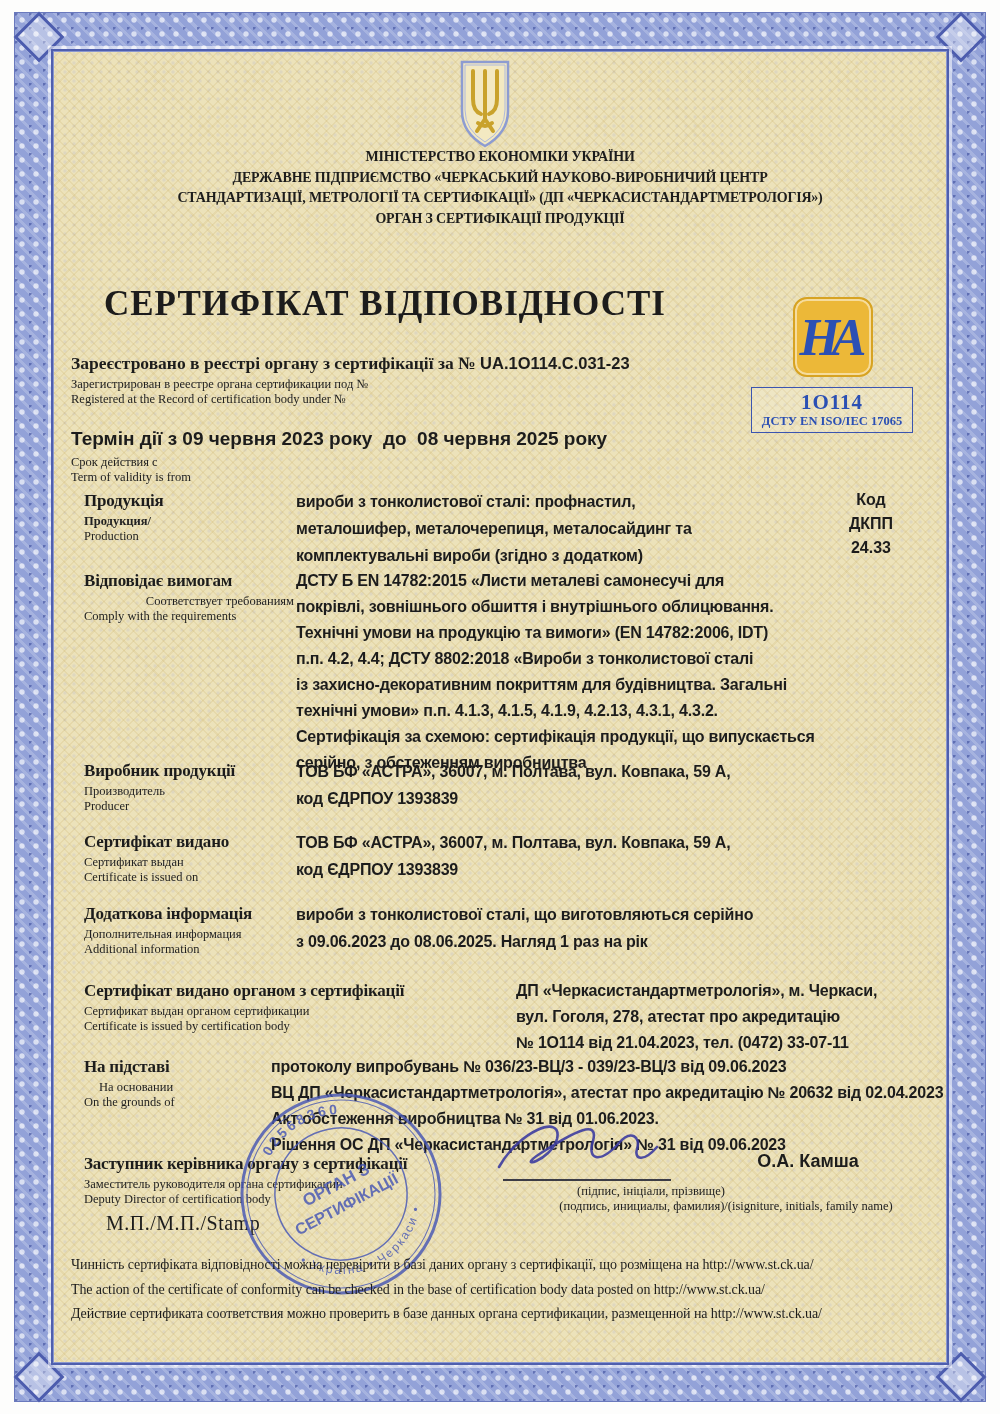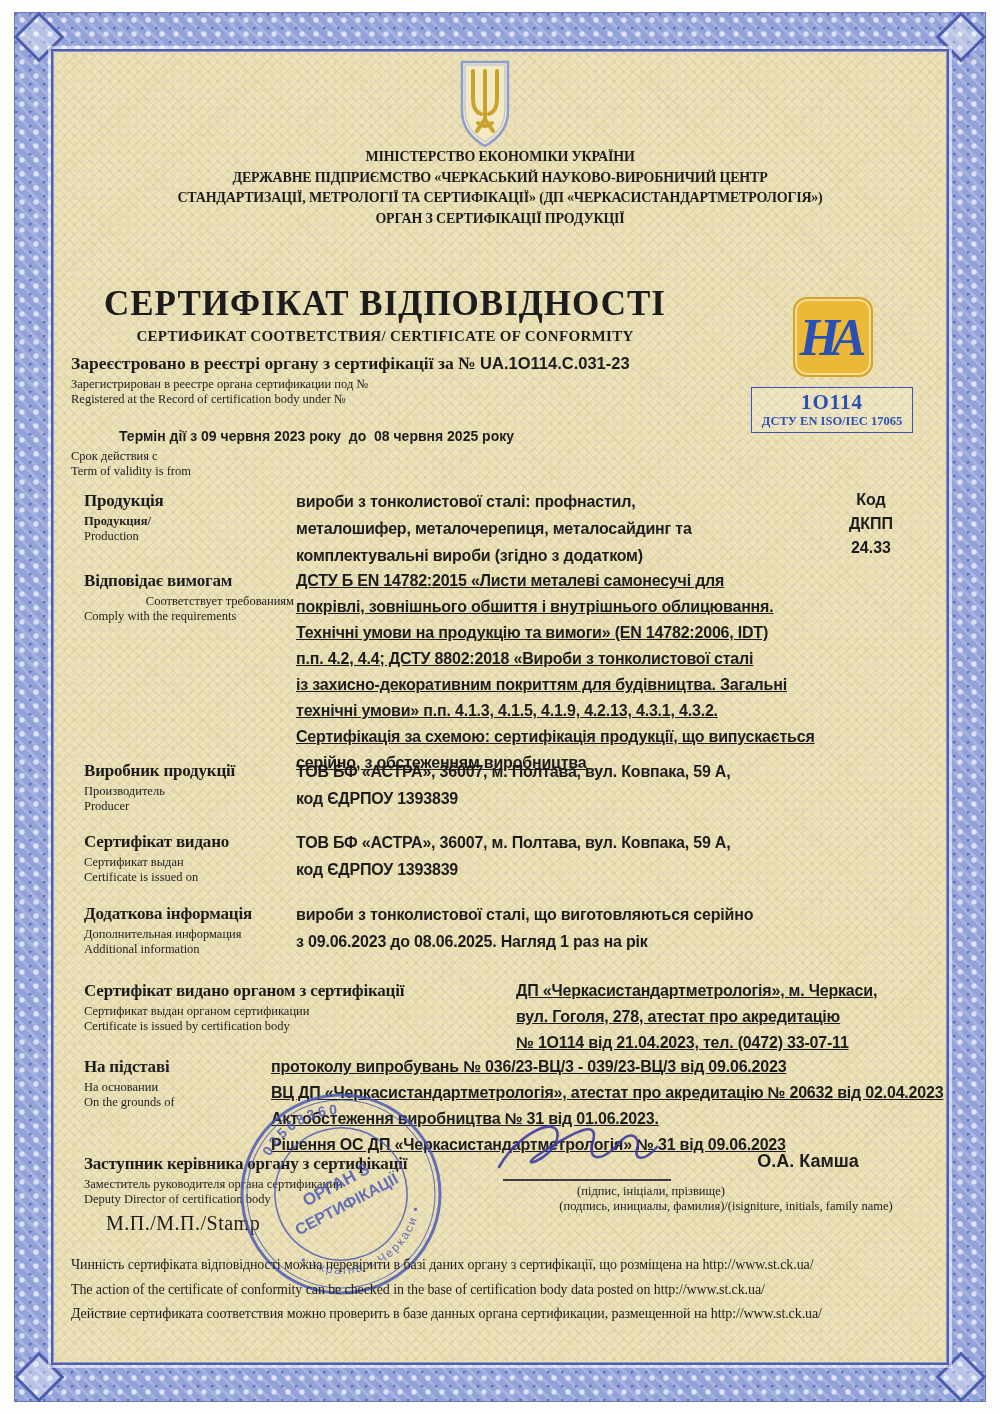--- a/index.html
+++ b/index.html
@@ -25,24 +25,24 @@
            radial-gradient(circle at 3px 3px, rgba(140,150,215,.14) 1.2px, transparent 2.2px);
          background-size:auto,auto,9px 9px;
          overflow:hidden;}
   .abs{position:absolute;}
   .hdr-line{font-weight:bold;font-size:14px;line-height:20.5px;letter-spacing:-0.2px;text-align:center;}
   .title-main{font-weight:bold;font-size:35px;line-height:38px;letter-spacing:1px;text-align:center;}
   .title-sub{font-weight:bold;font-size:15px;margin-top:5px;text-align:center;letter-spacing:.3px;}
   .reg-bold{font-weight:bold;font-size:17.5px;line-height:21px;}
   .reg-num{font-family:"Liberation Sans",sans-serif;font-size:16.5px;}
   .small{font-size:12.5px;line-height:14.5px;color:#222;}
-  .term-bold{font-family:"Liberation Sans",sans-serif;font-weight:bold;font-size:14px;white-space:pre;margin-left:48px;}
+  .term-bold{font-family:"Liberation Sans",sans-serif;font-weight:bold;font-size:19px;white-space:pre;}
   .lbl{font-weight:bold;font-size:17px;line-height:20px;letter-spacing:-0.2px;}
   .val{font-family:"Liberation Sans",sans-serif;font-weight:bold;font-size:16px;line-height:27px;letter-spacing:-0.2px;}
-  .val.tight{line-height:26px;text-decoration:underline;}
+  .val.tight{line-height:26px;}
   .nowrap{white-space:nowrap;}
   .code-col{text-align:center;font-family:"Liberation Sans",sans-serif;font-weight:bold;font-size:16px;line-height:24px;}
   .logo-box{border:1.5px solid #3b55b0;text-align:center;color:#2b50b4;padding:3px 2px;background:rgba(255,255,255,.15);}
   .logo-code{font-weight:bold;font-size:21px;line-height:23px;letter-spacing:1px;}
   .logo-std{font-weight:bold;font-size:12.5px;line-height:15px;}
   .mono-square{width:76px;height:76px;border-radius:14px;background:#ecb838;border:2px solid #d7a322;
                box-shadow:inset 0 0 0 2px rgba(255,255,255,.5);display:flex;align-items:center;justify-content:center;}
   .mono-text{font-family:"Liberation Serif",serif;font-weight:bold;font-style:italic;font-size:52px;color:#2b50b4;
              letter-spacing:-8px;transform:translateX(-4px);}
   .mp{font-size:20px;margin-top:6px;margin-left:22px;letter-spacing:.5px;}
@@ -77,21 +77,20 @@
 
     <div class="abs" style="left:0;right:0;top:96px;">
       <div class="hdr-line">МІНІСТЕРСТВО ЕКОНОМІКИ УКРАЇНИ</div>
       <div class="hdr-line">ДЕРЖАВНЕ ПІДПРИЄМСТВО «ЧЕРКАСЬКИЙ НАУКОВО-ВИРОБНИЧИЙ ЦЕНТР</div>
       <div class="hdr-line">СТАНДАРТИЗАЦІЇ, МЕТРОЛОГІЇ ТА СЕРТИФІКАЦІЇ» (ДП «ЧЕРКАСИСТАНДАРТМЕТРОЛОГІЯ»)</div>
       <div class="hdr-line">ОРГАН З СЕРТИФІКАЦІЇ ПРОДУКЦІЇ</div>
     </div>
 
     <div class="abs" style="left:0;right:230px;top:234px;">
       <div class="title-main">СЕРТИФІКАТ ВІДПОВІДНОСТІ</div>
-      <div class="title-sub">СЕРТИФИКАТ СООТВЕТСТВИЯ/ CERTIFICATE OF CONFORMITY</div>
     </div>
 
     <div class="abs" style="left:698px;top:246px;width:162px;">
       <div class="mono-square" style="margin-left:42px;">
         <span class="mono-text">НА</span>
       </div>
       <div class="logo-box" style="margin-top:10px;">
         <div class="logo-code">1О114</div>
         <div class="logo-std">ДСТУ EN ISO/ІЕС 17065</div>
       </div>
@@ -177,21 +176,21 @@
       <div class="small">Certificate is issued by certification body</div>
     </div>
     <div class="abs" style="left:463px;top:927px;width:430px;">
       <div class="val tight">ДП «Черкасистандартметрологія», м. Черкаси,</div>
       <div class="val tight">вул. Гоголя, 278, атестат про акредитацію</div>
       <div class="val tight">№ 1О114 від 21.04.2023, тел. (0472) 33-07-11</div>
     </div>
 
     <div class="abs" style="left:31px;top:1006px;width:180px;">
       <div class="lbl">На підставі</div>
-      <div class="small" style="margin-top:3px;">На основании</div>
+      <div class="small" style="margin-top:3px;margin-left:15px;">На основании</div>
       <div class="small">On the grounds of</div>
     </div>
     <div class="abs" style="left:218px;top:1003px;width:694px;">
       <div class="val tight nowrap">протоколу випробувань № 036/23-ВЦ/3 - 039/23-ВЦ/3 від 09.06.2023</div>
       <div class="val tight nowrap">ВЦ ДП «Черкасистандартметрологія», атестат про акредитацію № 20632 від 02.04.2023</div>
       <div class="val tight nowrap">Акт обстеження виробництва № 31 від 01.06.2023.</div>
       <div class="val tight nowrap">Рішення ОС ДП «Черкасистандартметрологія» № 31 від 09.06.2023</div>
     </div>
 
     <div class="abs" style="left:31px;top:1103px;width:380px;">

